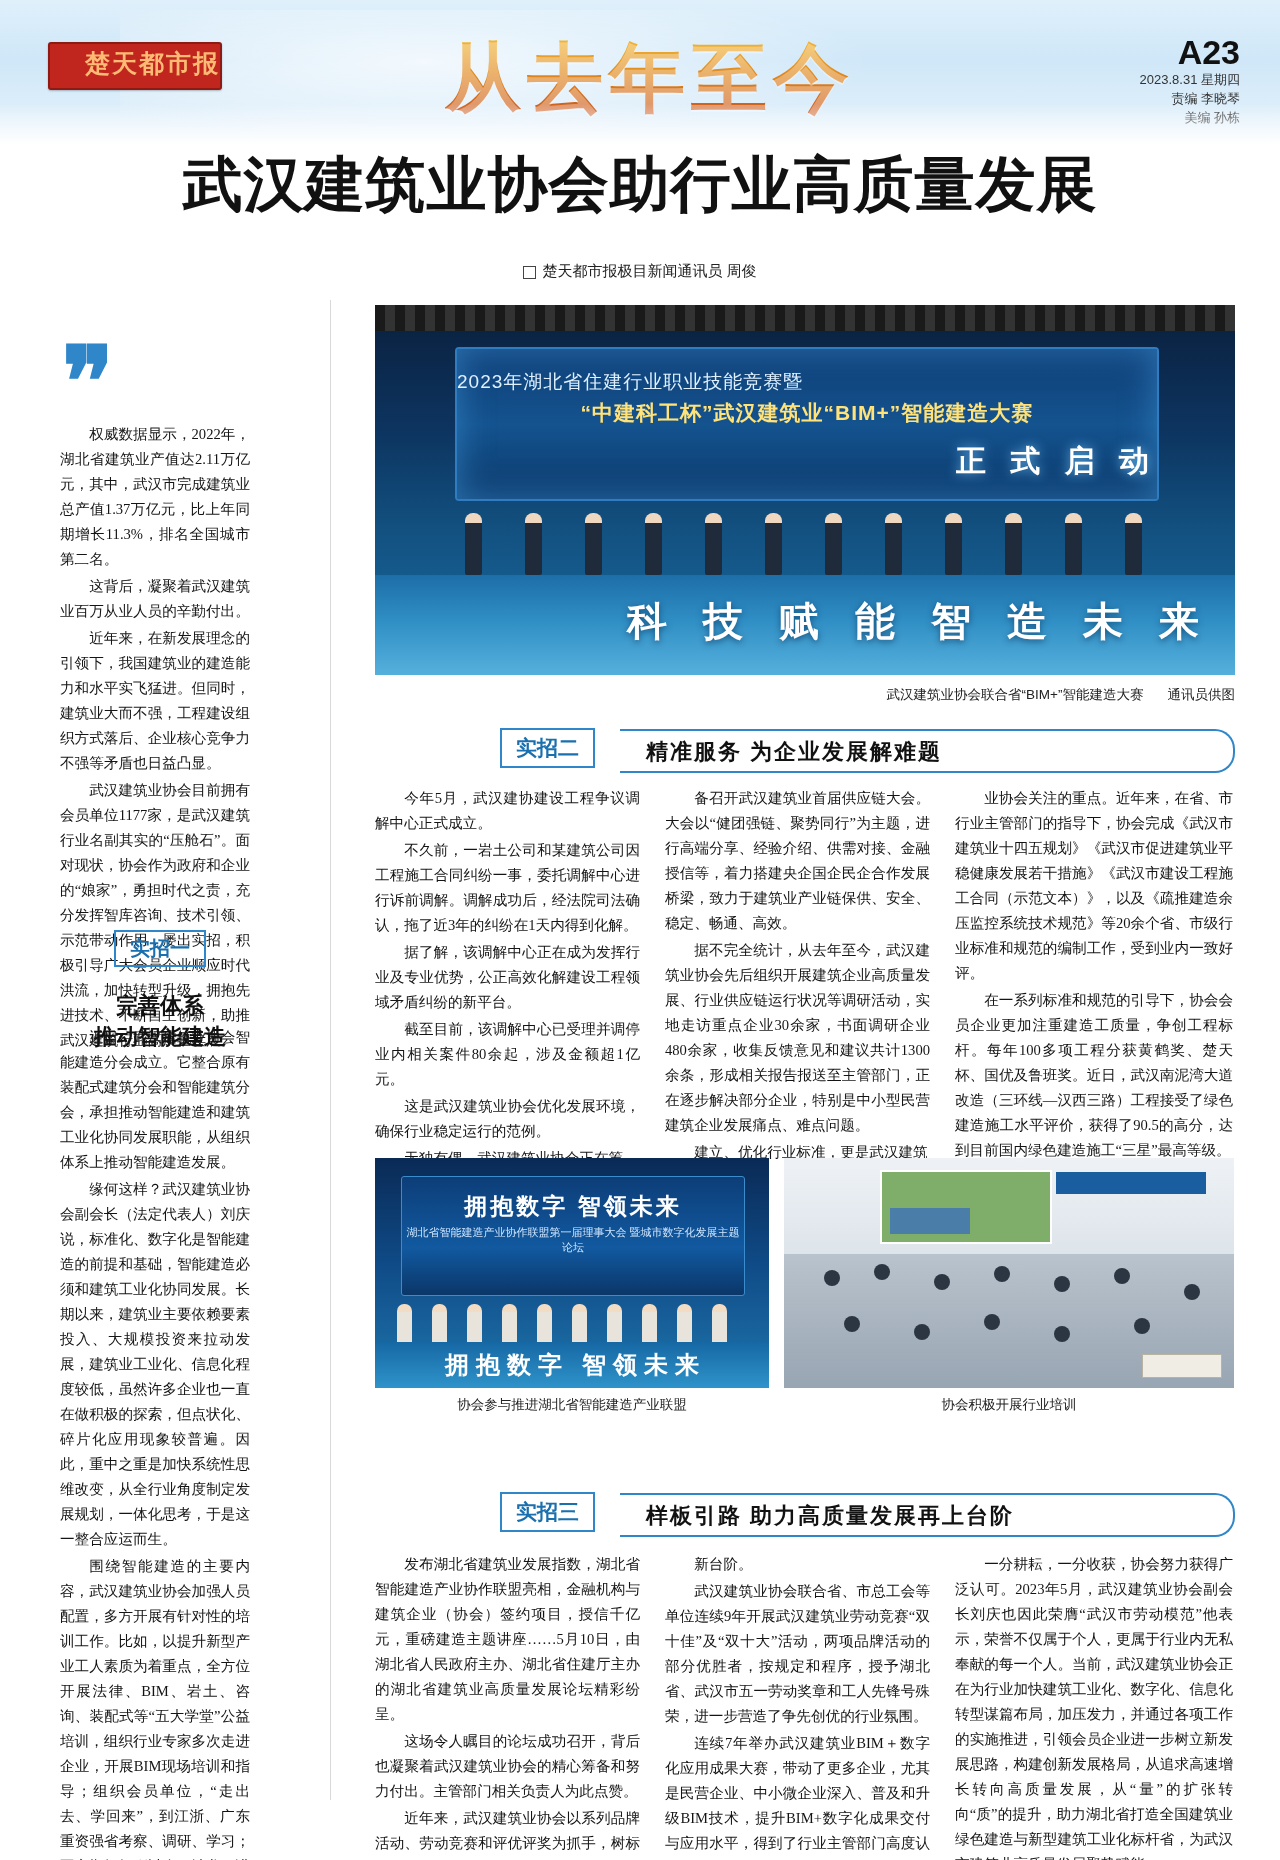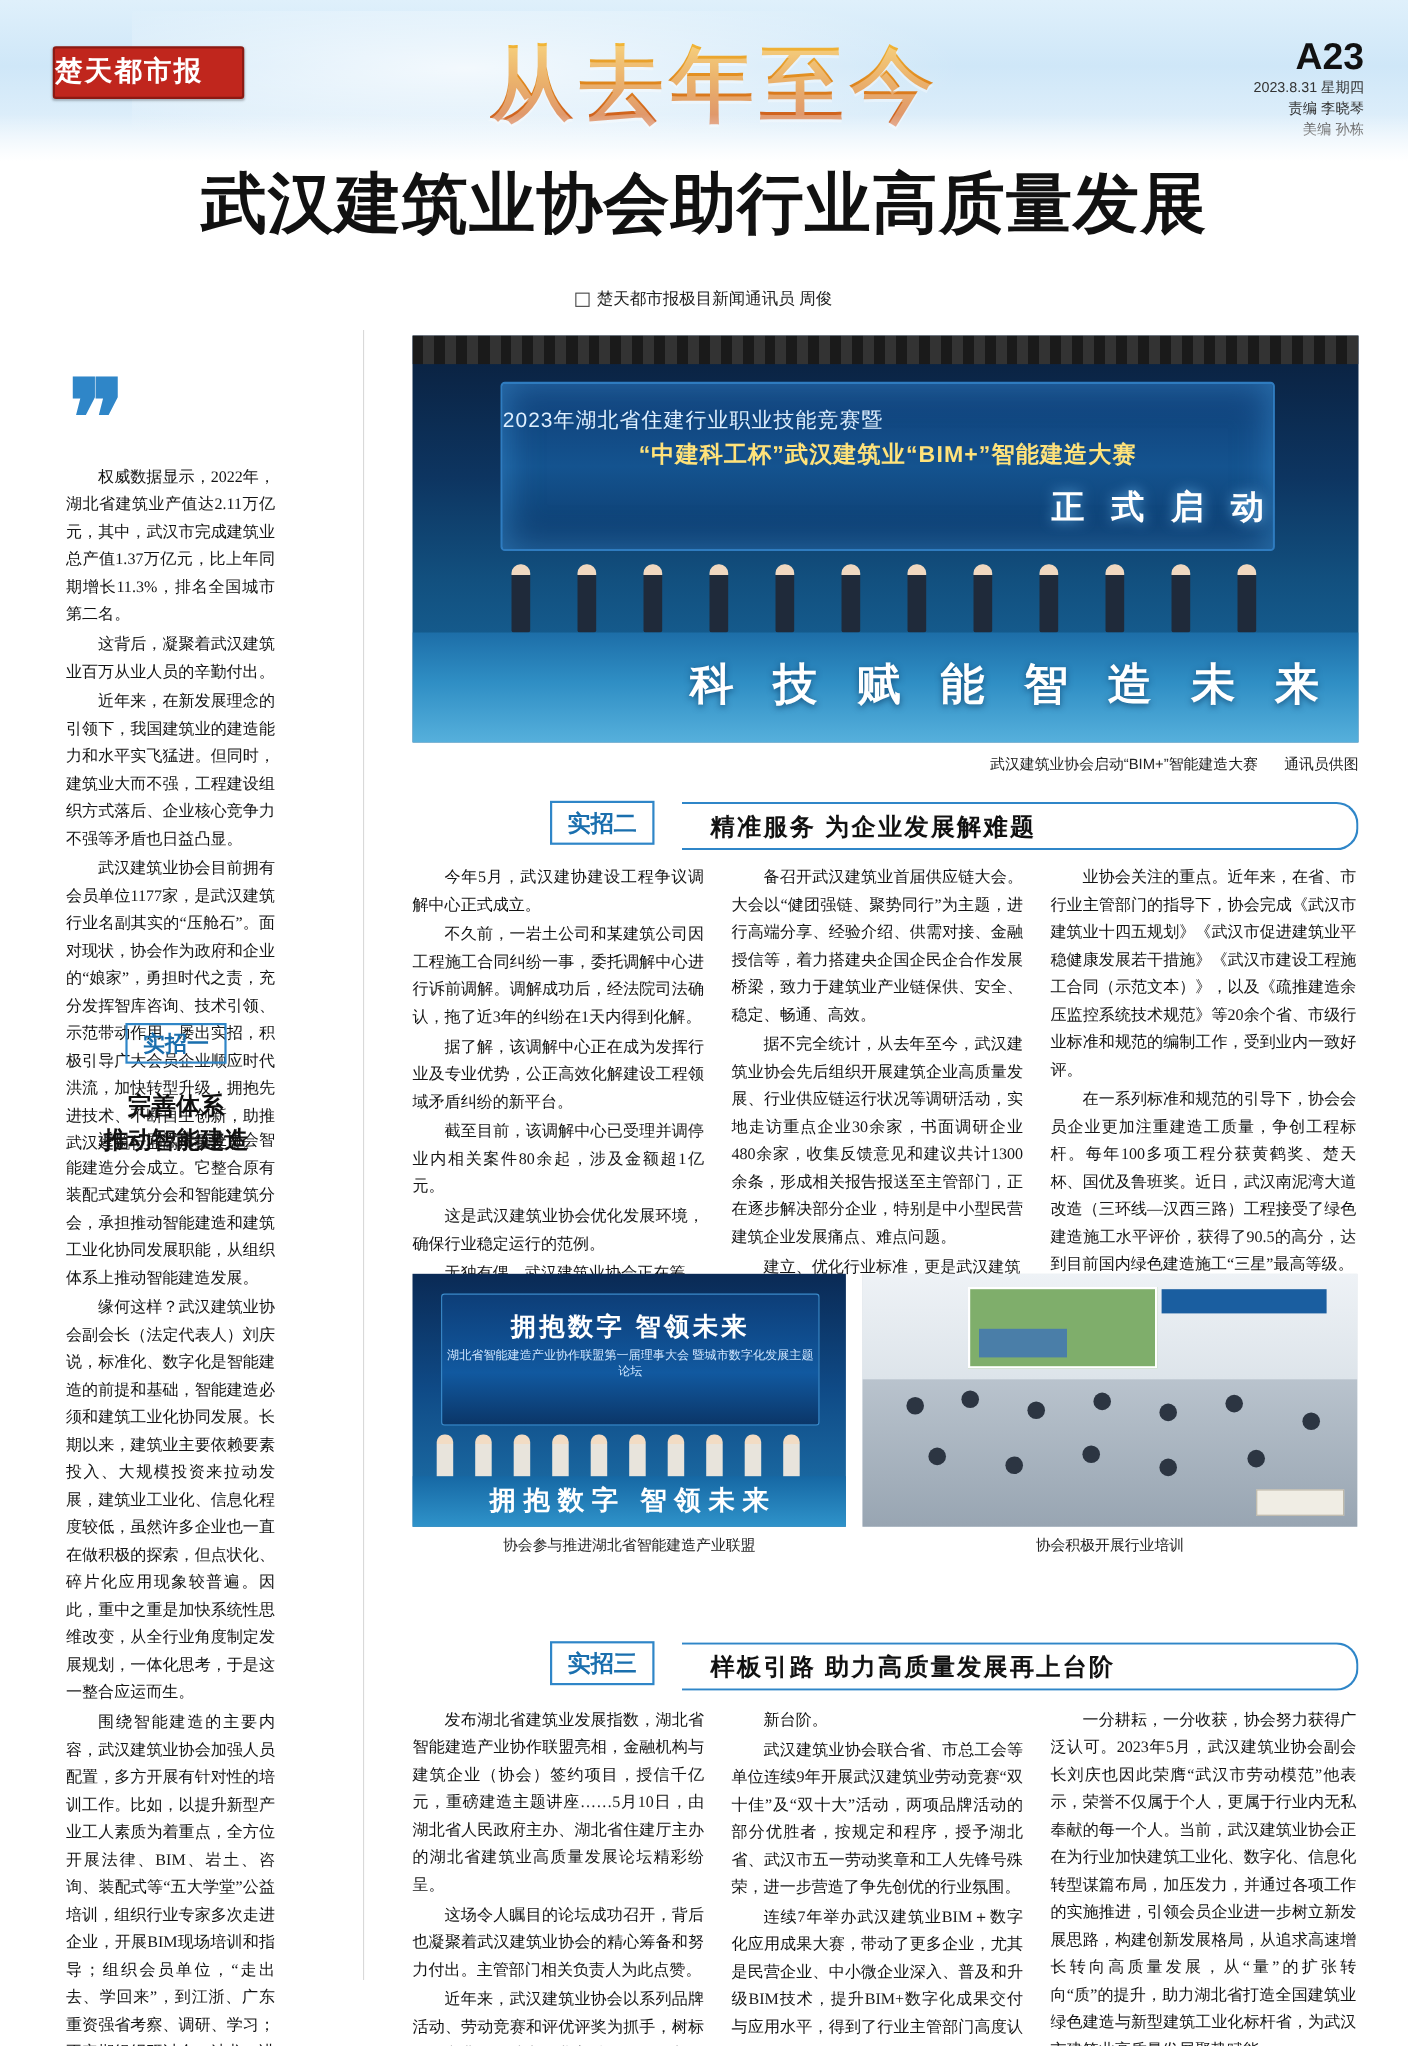--- a/index.html
+++ b/index.html
@@ -23,22 +23,22 @@
     content:"";position:absolute;left:0;bottom:0;width:100%;height:46px;
     background:linear-gradient(180deg,rgba(255,255,255,0) 0%,#ffffff 92%);
   }
   .mh-wash{
     position:absolute;left:120px;top:10px;width:760px;height:130px;
     background:radial-gradient(ellipse at 40% 40%,rgba(255,255,255,.75),rgba(180,220,245,0) 70%);
   }
   .paper-logo{
     position:absolute;left:48px;top:42px;width:170px;height:44px;
     background:#c0261d;border:2px solid #8d1a13;border-radius:3px;
-    color:#ffffff;font-family:Liberation Serif, serif;font-weight:700;
-    font-size:25px;letter-spacing:2px;text-align:left;line-height:44px;
+    color:#fdba74;font-family:Liberation Mono, monospace;font-weight:700;
+    font-size:25px;letter-spacing:2px;text-align:right;line-height:44px;
     box-shadow:0 1px 2px rgba(0,0,0,.25);
   }
   .mh-title{
     position:absolute;left:430px;top:28px;width:440px;height:100px;
     text-align:center;
   }
   .mh-title span{
     display:inline-block;
     font-family:"Liberation Serif",serif;
     font-weight:700;
@@ -270,21 +270,21 @@
         <i style="left:420px"></i>
       <i style="left:480px"></i>
         <i style="left:540px"></i>
         <i style="left:600px"></i>
         <i style="left:660px"></i>
     </div>
     <div class="floor"></div>
     <div class="floor-text">科技赋能智造未来</div>
   </div>
   <div class="cap hero-cap">
-    <span class="main">武汉建筑业协会启动“BIM+”智能建造大赛</span><span>通讯员供图</span>
+    <span class="main">武汉建筑业协会联合省“BIM+”智能建造大赛</span><span>通讯员供图</span>
   </div>
 
   <div class="secbar sec2">
     <div class="tag">实招二</div>
     <div class="band">
       <span>精准服务  为企业发展解难题</span>
     </div>
   </div>
 
   <div class="col c2a">

